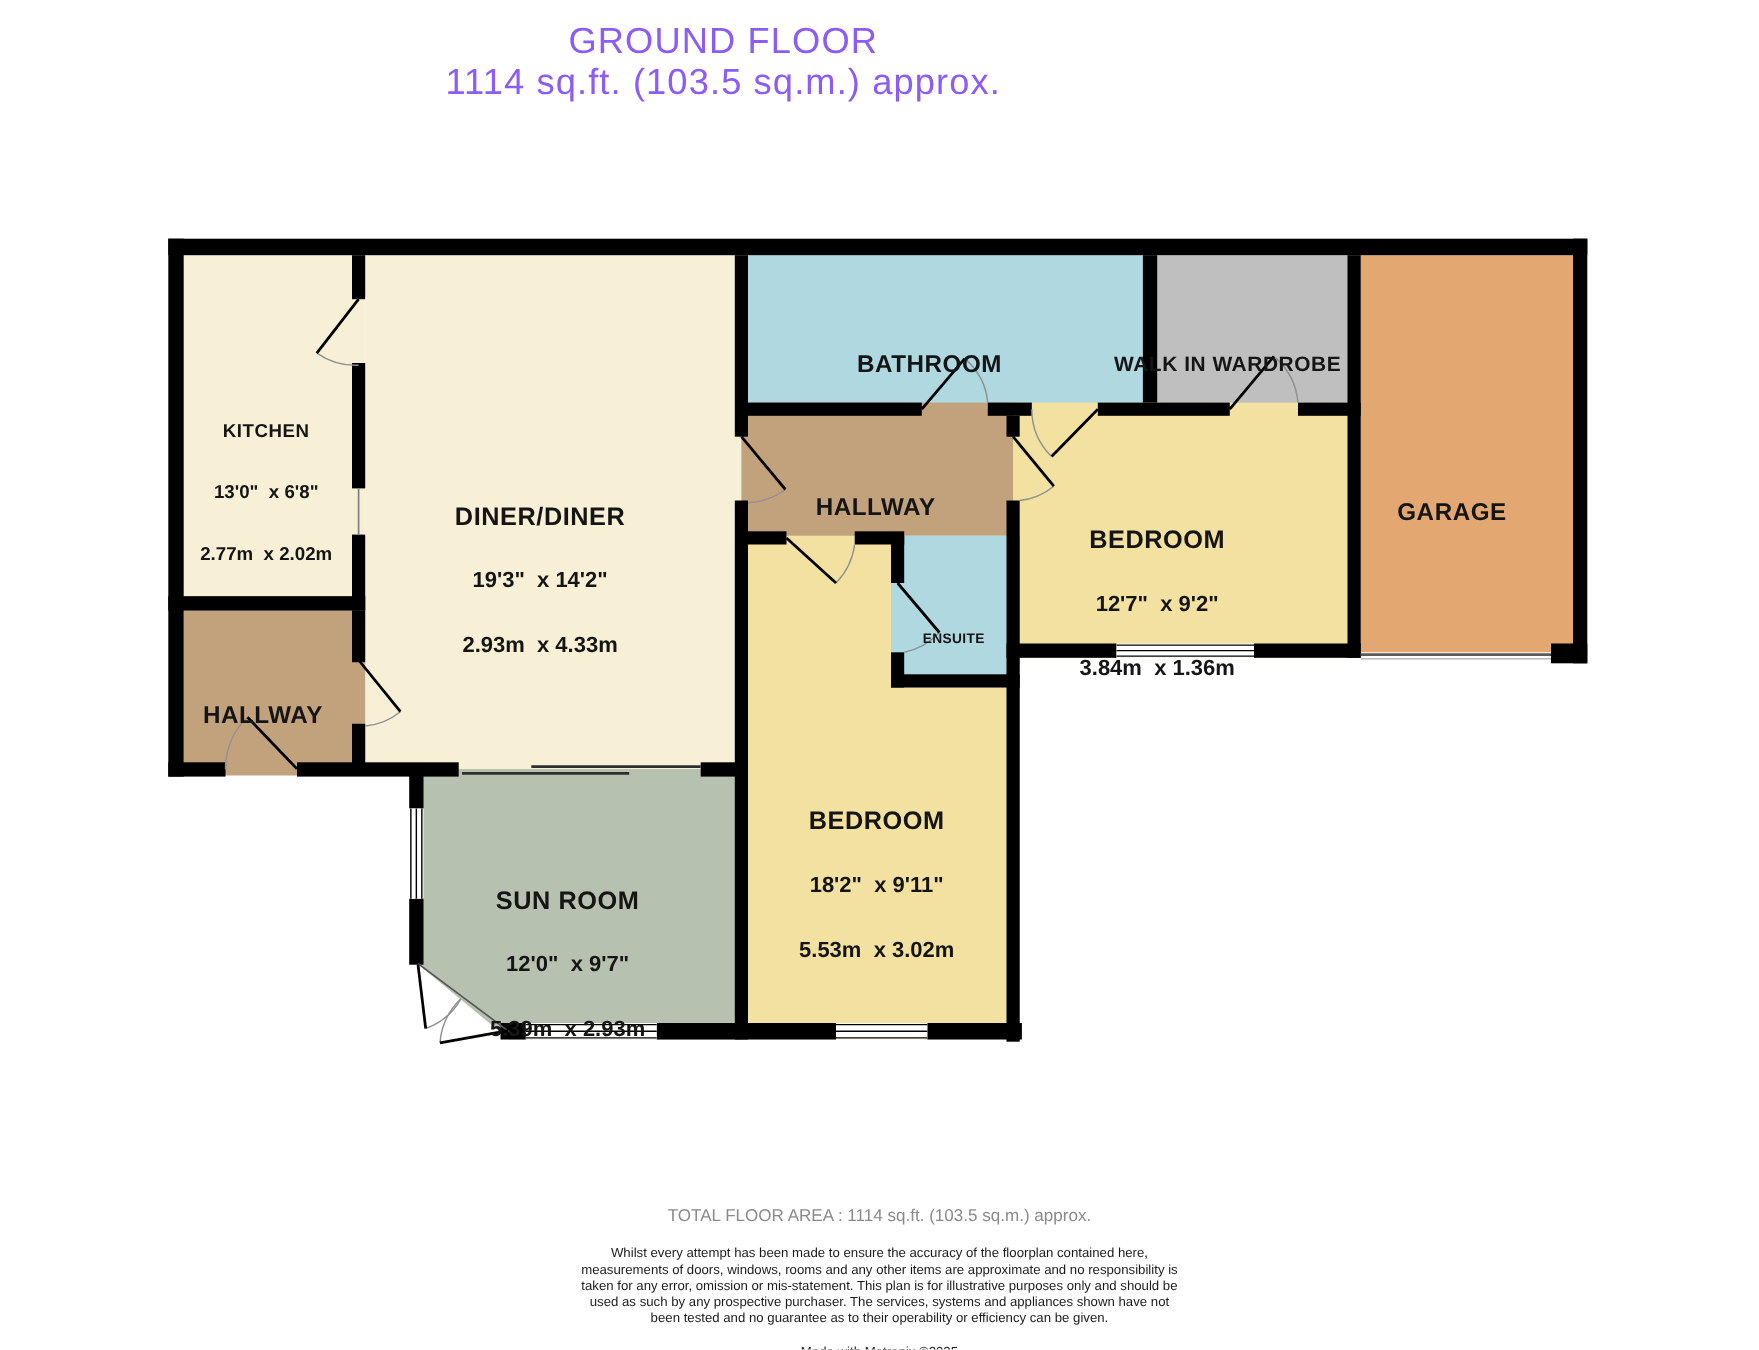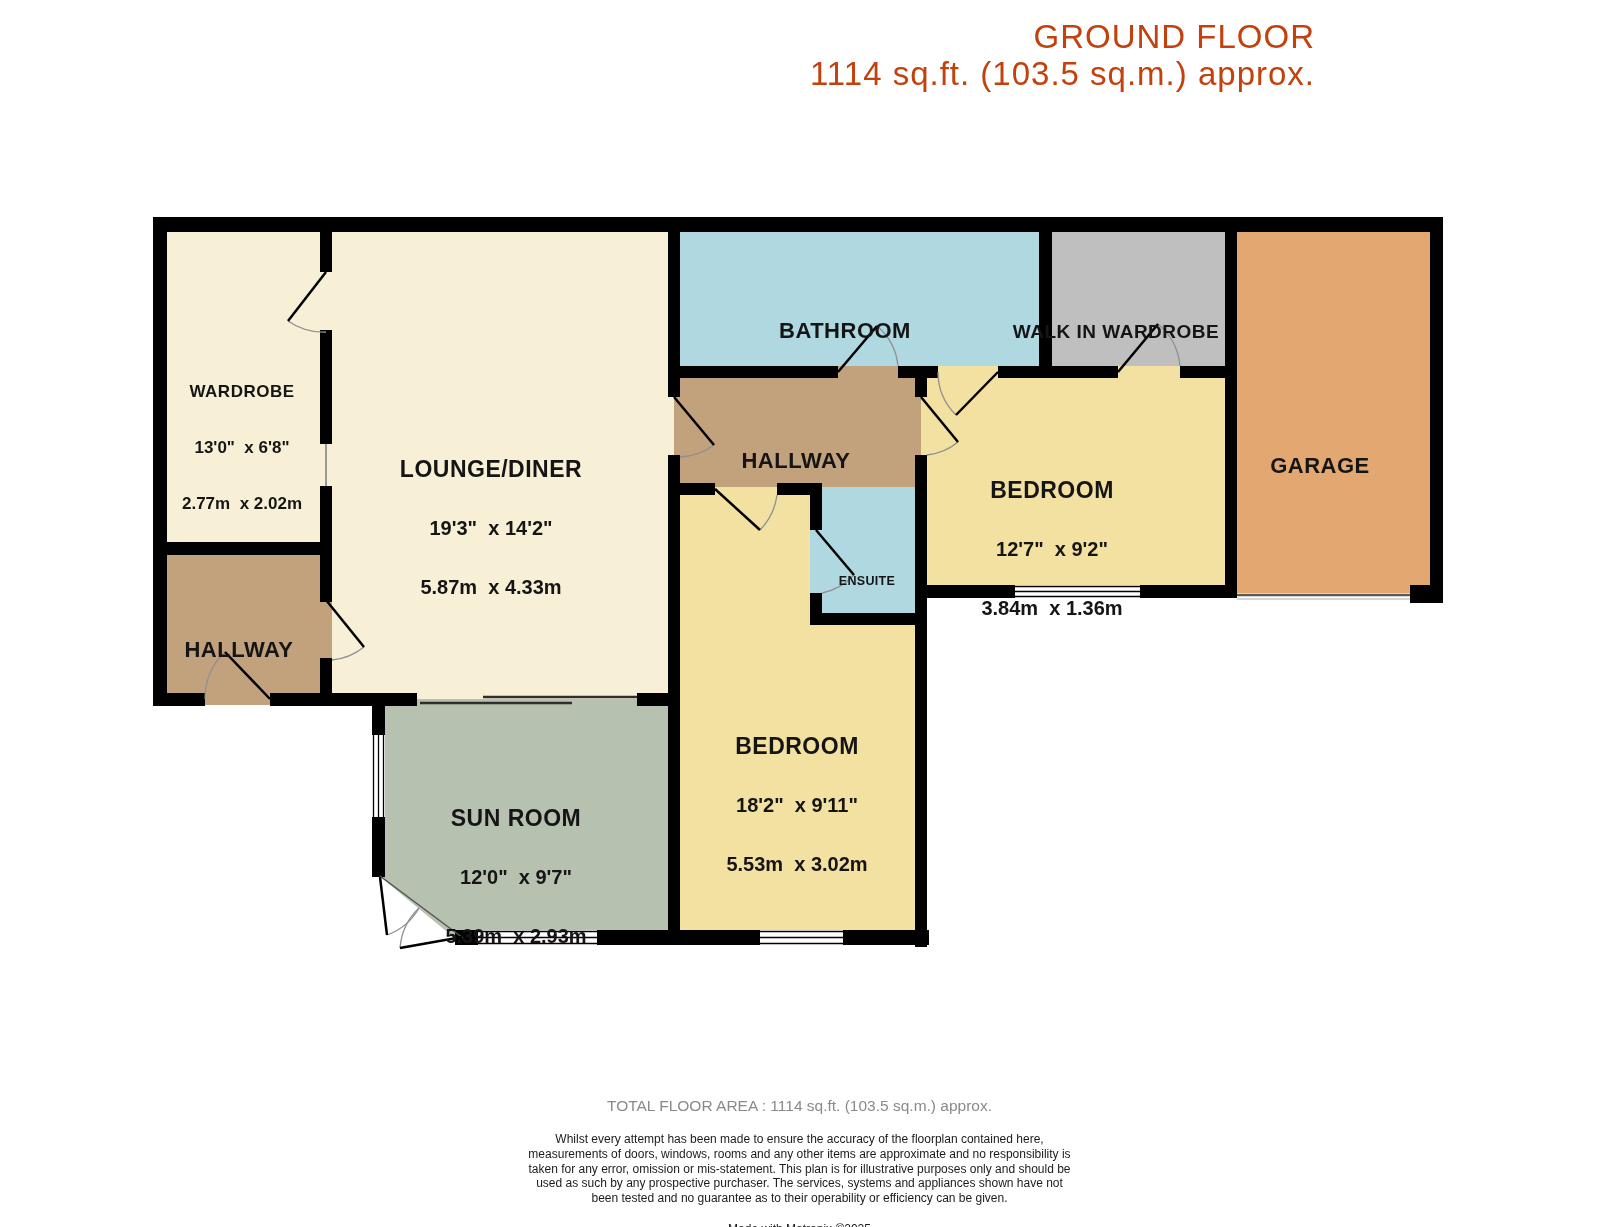--- a/index.html
+++ b/index.html
@@ -2,22 +2,22 @@
 <html><head>
 <meta charset="utf-8">
 <style>
   html,body{margin:0;padding:0;background:#fff;}
   #stage{
     position:relative;width:1599px;height:1227px;background:#ffffff;
     font-family:"Liberation Sans", sans-serif;overflow:hidden;
   }
   #plan-svg{position:absolute;left:0;top:0;}
   .title-block{
-    position:absolute;left:0;top:18px;width:1315px;text-align:right;
-    color:#c2410c;font-size:33px;line-height:37px;letter-spacing:1px;
+    position:absolute;left:0;top:18px;width:1315px;text-align:center;
+    color:#8b5cf6;font-size:33px;line-height:37px;letter-spacing:1px;
   }
   .room-label{
     position:absolute;transform:translateX(-50%);text-align:center;
     color:#151515;font-weight:bold;white-space:pre;
   }
   .room-label .rname{display:block;font-size:23px;line-height:24px;letter-spacing:0.5px;}
   .room-label .rdim{display:block;font-size:20px;line-height:23px;}
   .lbl-22 .rname{font-size:22px;}
   .lbl-19 .rname{font-size:19px;}
   .lbl-17 .rname{font-size:17px;line-height:20px;}
@@ -189,29 +189,29 @@
         <line x1="380" y1="877" x2="387" y2="935" stroke="#000" stroke-width="2.5"></line>
       </g>
       <g>
         <path d="M400,948 A62,62 0 0 1 419,908" stroke="#909090" stroke-width="1.3"></path>
         <line x1="462" y1="937" x2="400" y2="948" stroke="#000" stroke-width="2.5"></line>
       </g>
     </g>
   </svg>
 
   <div class="room-label lbl-17" style="left:242px;top:346px;">
-    <span class="rname">WARDROBE</span>
+    <span class="rname">KITCHEN</span>
     <span class="rdim">13'0"  x 6'8"</span>
     <span class="rdim">2.77m  x 2.02m</span>
   </div>
 
   <div class="room-label" style="left:491px;top:421px;">
-    <span class="rname">LOUNGE/DINER</span>
+    <span class="rname">DINER/DINER</span>
     <span class="rdim">19'3"  x 14'2"</span>
-    <span class="rdim">5.87m  x 4.33m</span>
+    <span class="rdim">2.93m  x 4.33m</span>
   </div>
 
   <div class="room-label lbl-22" style="left:845px;top:283px;">
     <span class="rname">BATHROOM</span>
   </div>
 
   <div class="room-label lbl-19" style="left:1116px;top:284px;">
     <span class="rname">WALK IN WARDROBE</span>
   </div>
 

